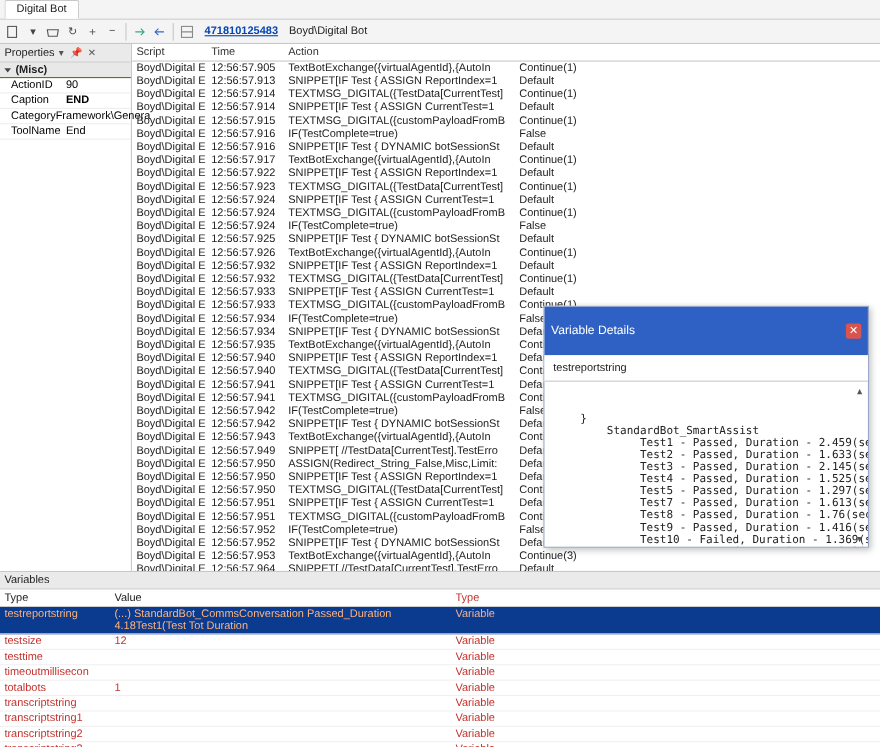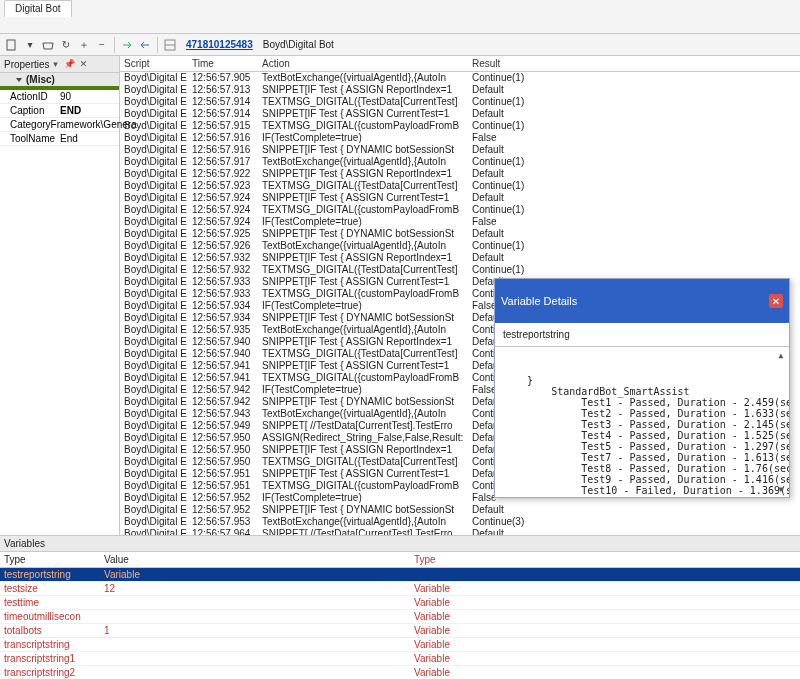--- a/index.html
+++ b/index.html
@@ -1,38 +1,38 @@
 <!DOCTYPE html>
 <html><head>
 <meta charset="utf-8">
 <style>
 html,body{margin:0;padding:0;font-family:"Segoe UI",Tahoma,sans-serif;font-size:10px;color:#222;background:#fff;width:800px;height:679px;overflow:hidden}
 *{box-sizing:border-box}
 
 
-.tabstrip{height:34px;background:#f4f4f4;border-bottom:1px solid #c8c8c8;padding-left:4px}
+.tabstrip{height:18px;background:#f4f4f4;border-bottom:1px solid #c8c8c8;padding-left:4px}
 .tab{display:inline-block;background:#fff;border:1px solid #c8c8c8;border-bottom:none;padding:1px 10px;height:17px;line-height:14px;font-size:10px;border-radius:2px 2px 0 0;margin-right:-1px}
 
 
 .toolbar{height:22px;background:#f4f4f4;border-bottom:1px solid #c8c8c8;display:flex;align-items:center;padding:0 4px;gap:2px}
 .tool-btn{width:16px;height:16px;display:flex;align-items:center;justify-content:center;font-size:10px;color:#444;cursor:pointer;border:1px solid transparent;border-radius:2px}
 .tool-btn svg{width:12px;height:12px}
 .tool-sep{width:1px;height:16px;background:#c8c8c8;margin:0 2px}
 .id-link{color:#0645b4;text-decoration:underline;font-weight:bold;margin-left:6px;cursor:pointer}
 .path-text{margin-left:8px;color:#222}
 
 
 .main{display:flex;height:calc(679px - 18px - 22px - 160px)}
 
 .props{width:120px;border-right:1px solid #c8c8c8;display:flex;flex-direction:column;background:#fff}
 .panel-hdr{background:#eaeaea;border-bottom:1px solid #c8c8c8;padding:2px 4px;display:flex;align-items:center;justify-content:flex-start}
 .panel-hdr .ttl{font-weight:normal}
 .panel-hdr .ctrls{display:flex;gap:2px}
 .panel-hdr .ctrl{width:12px;height:12px;display:flex;align-items:center;justify-content:center;cursor:pointer;font-size:9px;color:#555}
-.cat-row{background:#e8e8e8;border-bottom:4px solid #4d7c0f;padding:1px 16px;display:flex;align-items:center;gap:4px}
+.cat-row{background:#e8e8e8;border-bottom:1px solid #4d7c0f;padding:1px 4px;display:flex;align-items:center;gap:4px}
 .cat-row .tri{width:0;height:0;border-left:3px solid transparent;border-right:3px solid transparent;border-top:4px solid #444}
 .cat-row .nm{font-weight:bold}
 .prop-row{display:flex;border-bottom:1px solid #eee;padding:1px 4px 1px 10px}
 .prop-row .k{width:50px;color:#000}
 .prop-row .v{flex:1;color:#000}
 
 .trace{flex:1;overflow:hidden;display:flex;flex-direction:column}
 .trace-hdr{display:flex;padding:2px 4px;border-bottom:1px solid #c8c8c8;background:#fff;font-weight:normal;color:#333}
 .trace-body{flex:1;overflow:auto;white-space:nowrap}
 .trow{display:flex;padding:0 4px;line-height:12px;font-size:10px}
@@ -146,21 +146,20 @@
           <span class="v">End</span>
         </div>
       </div>
   </div>
 
   <div class="trace">
     <div class="trace-hdr">
       <div class="c-scr">Script</div>
       <div class="c-time">Time</div>
       <div class="c-act">Action</div>
-      <div class="c-res">Result</div>
     </div>
     <div class="trace-body" id="trace-body">
         <div class="trow">
           <span class="c-scr">Boyd\Digital E</span>
           <span class="c-time">12:56:57.905</span>
           <span class="c-act">TextBotExchange({virtualAgentId},{AutoIn</span>
           <span class="c-res">Continue(1)</span>
         </div>
         <div class="trow">
           <span class="c-scr">Boyd\Digital E</span>
@@ -332,21 +331,21 @@
         </div>
         <div class="trow">
           <span class="c-scr">Boyd\Digital E</span>
           <span class="c-time">12:56:57.949</span>
           <span class="c-act">SNIPPET[ //TestData[CurrentTest].TestErro</span>
           <span class="c-res">Default</span>
         </div>
         <div class="trow">
           <span class="c-scr">Boyd\Digital E</span>
           <span class="c-time">12:56:57.950</span>
-          <span class="c-act">ASSIGN(Redirect_String_False,False,Result:</span>
+          <span class="c-act">ASSIGN(Redirect_String_False,Misc,Limit:</span>
           <span class="c-res">Default</span>
         </div>
         <div class="trow">
           <span class="c-scr">Boyd\Digital E</span>
           <span class="c-time">12:56:57.950</span>
           <span class="c-act">SNIPPET[IF Test {  ASSIGN ReportIndex=1</span>
           <span class="c-res">Default</span>
         </div>
         <div class="trow">
           <span class="c-scr">Boyd\Digital E</span>
@@ -399,20 +398,21 @@
     <span class="ttl">Variables</span>
   </div>
   <div class="var-hdr">
     <div class="vc-n">Type</div>
     <div class="vc-v">Value</div>
     <div class="vc-t">Type</div>
   </div>
   <div class="var-body" id="var-body">
       <div class="vrow sel">
         <span class="vc-n">testreportstring</span>
+        <span class="vc-v">(...) StandardBot_CommsConversation  Passed_Duration 4.18Test1(Test  Tot Duration</span>
         <span class="vc-t">Variable</span>
       </div>
       <div class="vrow">
         <span class="vc-n">testsize</span>
         <span class="vc-v">12</span>
         <span class="vc-t">Variable</span>
       </div>
       <div class="vrow">
         <span class="vc-n">testtime</span>
         <span class="vc-v"></span>

